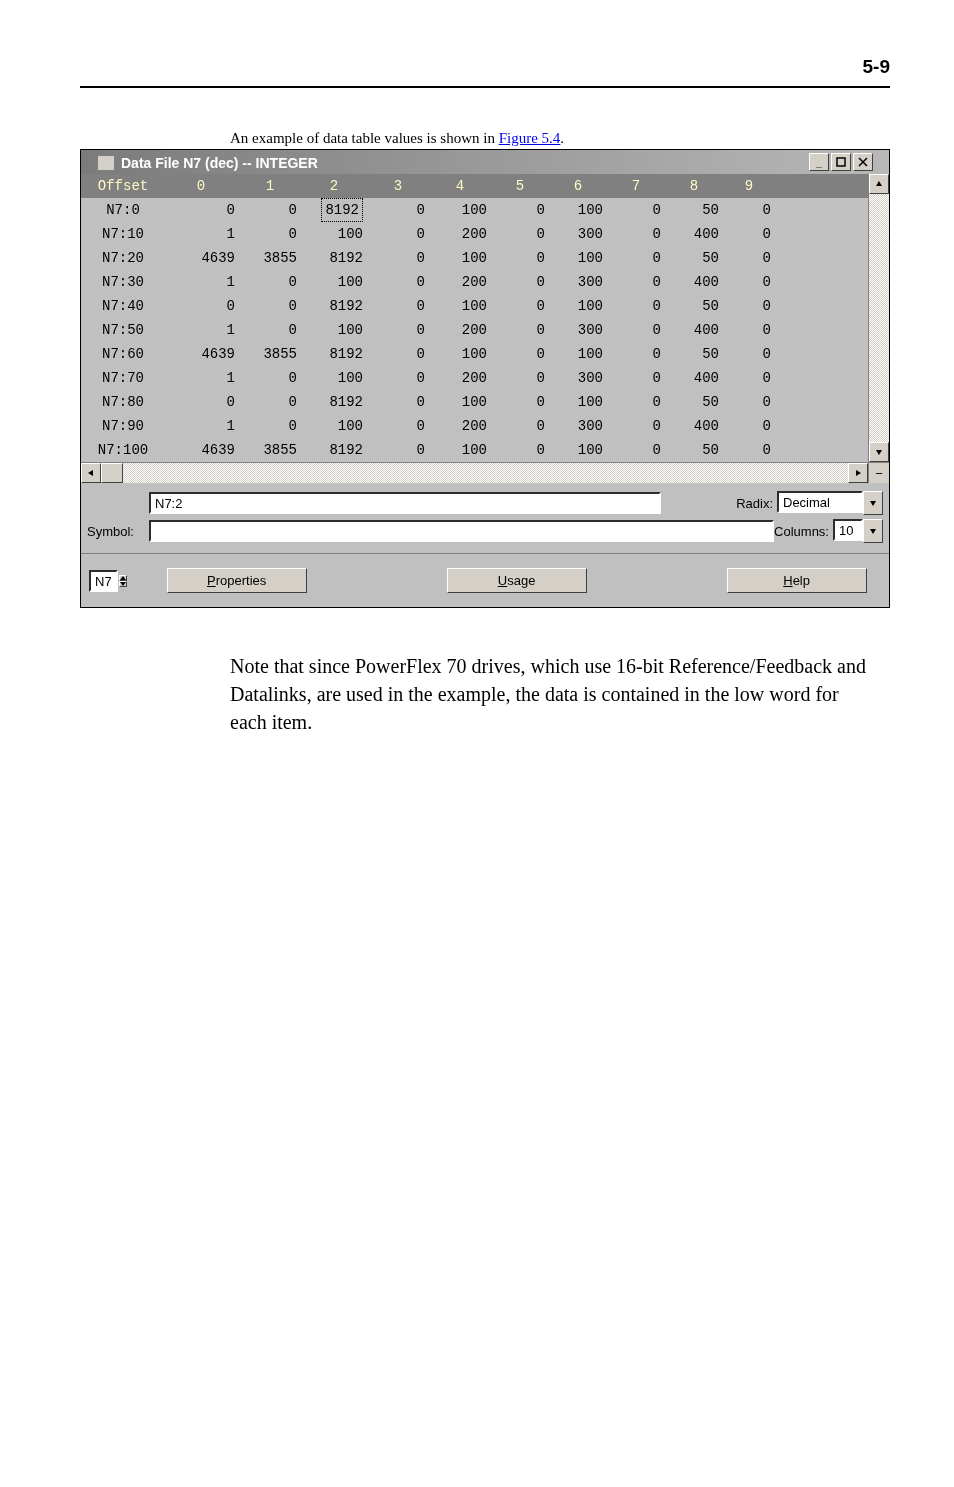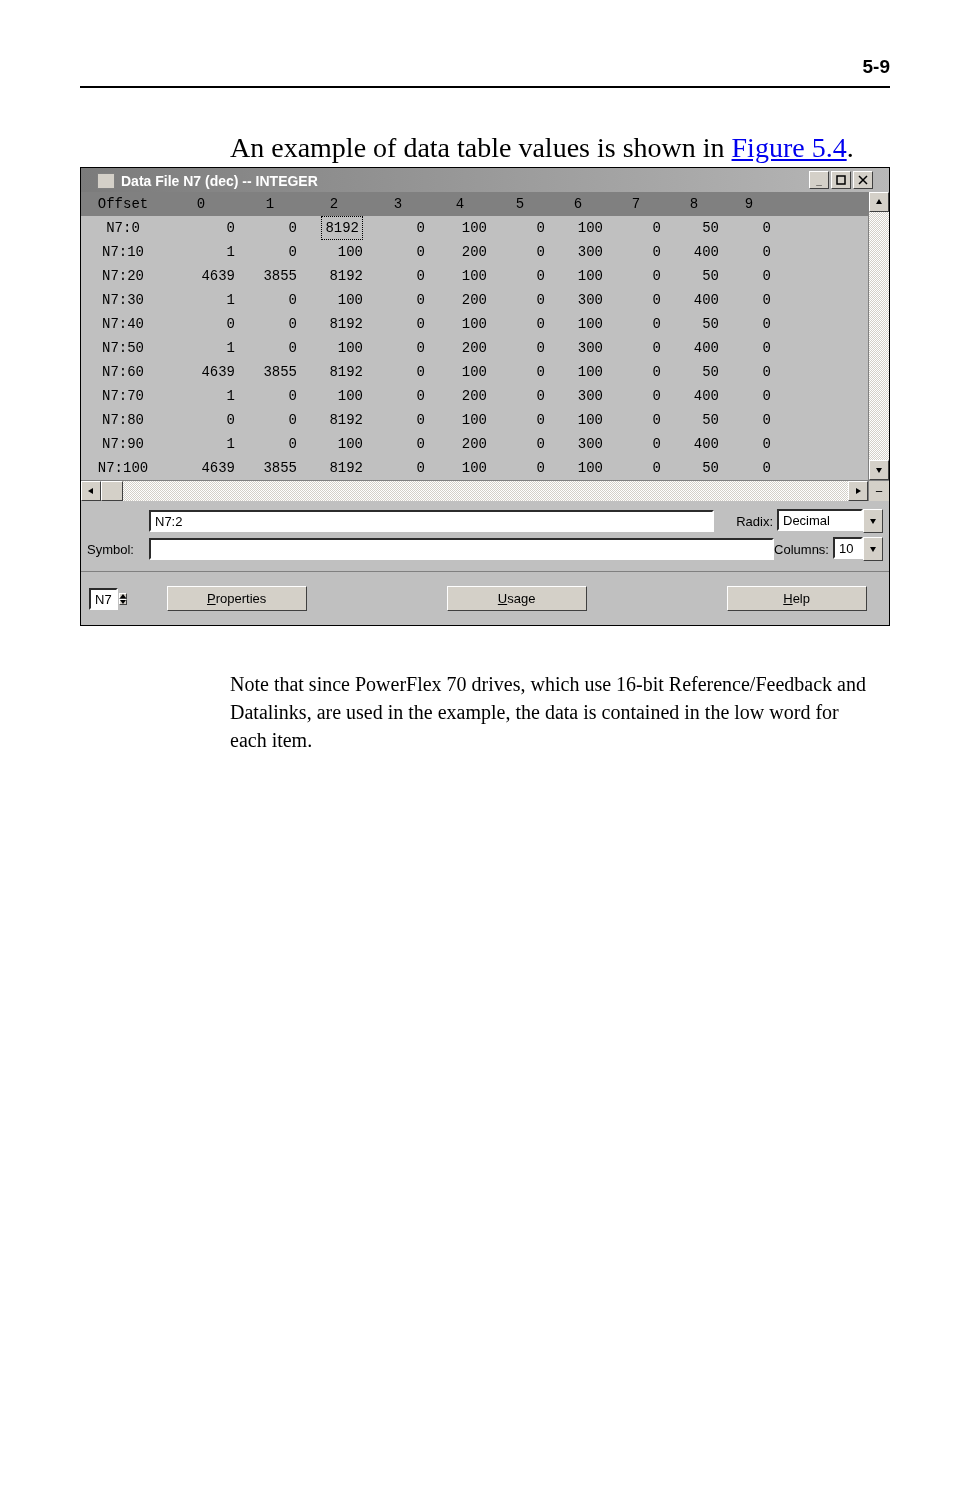--- a/index.html
+++ b/index.html
@@ -1,33 +1,33 @@
 <!DOCTYPE html>
 <html><head>
 <meta charset="utf-8">
 <style>
   html,body{margin:0;padding:0;background:#fff;font-family:"Times New Roman",serif;color:#000}
   .page{width:954px;margin:0 auto;position:relative}
   .topline{border-bottom:2px solid #000;margin:56px 64px 0 80px;display:flex;justify-content:flex-end;align-items:baseline;padding-bottom:8px}
   .topline .title{font-family:Arial,Helvetica,sans-serif;font-size:19px}
   .topline .pageno{font-family:Liberation Sans, sans-serif;font-weight:bold;font-size:19px;margin-left:42px}
-  .body{margin:40px 64px 0 230px;font-size:28px;line-height:1.4}
+  .body{margin:40px 64px 0 230px;font-size:15px;line-height:1.4}
   .body a{color:#0000EE;text-decoration:underline}
   .figtitle{font-family:Arial,Helvetica,sans-serif;font-weight:bold;font-size:16px;margin:28px 0 14px 200px}
 
   .win{margin:0 64px 0 80px;border:1px solid #000;background:#c0c0c0;font-family:Tahoma,"MS Sans Serif",Arial,sans-serif;font-size:13px;position:relative}
   .titlebar{background:linear-gradient(to right,#7b7b7b,#b8b8b8);color:#fff;font-weight:bold;padding:3px 16px;display:flex;align-items:flex-end;font-size:14px}
   .titlebar .ticon{width:16px;height:14px;background:#d4d0c8;border:1px solid #808080;margin-right:6px}
   .titlebar .spacer{flex:1}
   .winbtn{width:18px;height:16px;background:#d4d0c8;border:1px solid #fff;border-right-color:#404040;border-bottom-color:#404040;margin-left:2px;font-size:10px;font-family:Arial;color:#000;display:flex;align-items:center;justify-content:center;font-weight:bold}
   .winbtn svg{width:10px;height:10px}
   .gridwrap{display:flex}
   .grid{flex:1;background:#c0c0c0}
   .hdr,.row{display:flex}
-  .hdr{background:#808080;color:#000000}
+  .hdr{background:#808080;color:#fef9c3}
   .cell{box-sizing:border-box;padding:4px 4px;text-align:right;font-family:"Courier New",monospace;font-size:14px}
   .hdr .cell{text-align:center}
   .c0{width:82px;text-align:center;padding-left:6px}
   .c1{width:76px}.c2{width:62px}.c3{width:66px}.c4{width:62px}.c5{width:62px}.c6{width:58px}.c7{width:58px}.c8{width:58px}.c9{width:58px}.c10{width:62px;padding-right:14px}
   .selcell{border:1px dotted #000;padding:3px}
   .vscroll{width:20px;background:#d4d0c8;border-left:1px solid #808080;display:flex;flex-direction:column}
   .sbtn{height:18px;background:#d4d0c8;border:1px solid #fff;border-right-color:#404040;border-bottom-color:#404040;display:flex;align-items:center;justify-content:center}
   .strack{flex:1;background:repeating-conic-gradient(#d4d0c8 0% 25%,#fff 0% 50%) 0/2px 2px}
   .hscrollrow{display:flex}
   .hscroll{flex:1;height:20px;background:#d4d0c8;border-top:1px solid #808080;display:flex}
@@ -276,21 +276,21 @@
               <path d="M7 4 L2 1 L2 7 Z" fill="#000"></path>
             </svg>
           </div>
       </div>
       <div class="corner">−</div>
     </div>
 
     <div class="formarea">
       <div class="frow">
         <span class="lbl"> </span>
-        <div class="sunken" style="width:565px">N7:2</div>
+        <div class="sunken" style="width:512px">N7:2</div>
         <div class="raddrop">
           <span class="rlbl">Radix:</span>
           <div class="dropbox">
             <div class="sunken">Decimal</div>
             <div class="ddbtn">
                 <svg width="8" height="8">
                   <path d="M4 7 L7 2 L1 2 Z" fill="#000"></path>
                 </svg>
               </div>
           </div>

